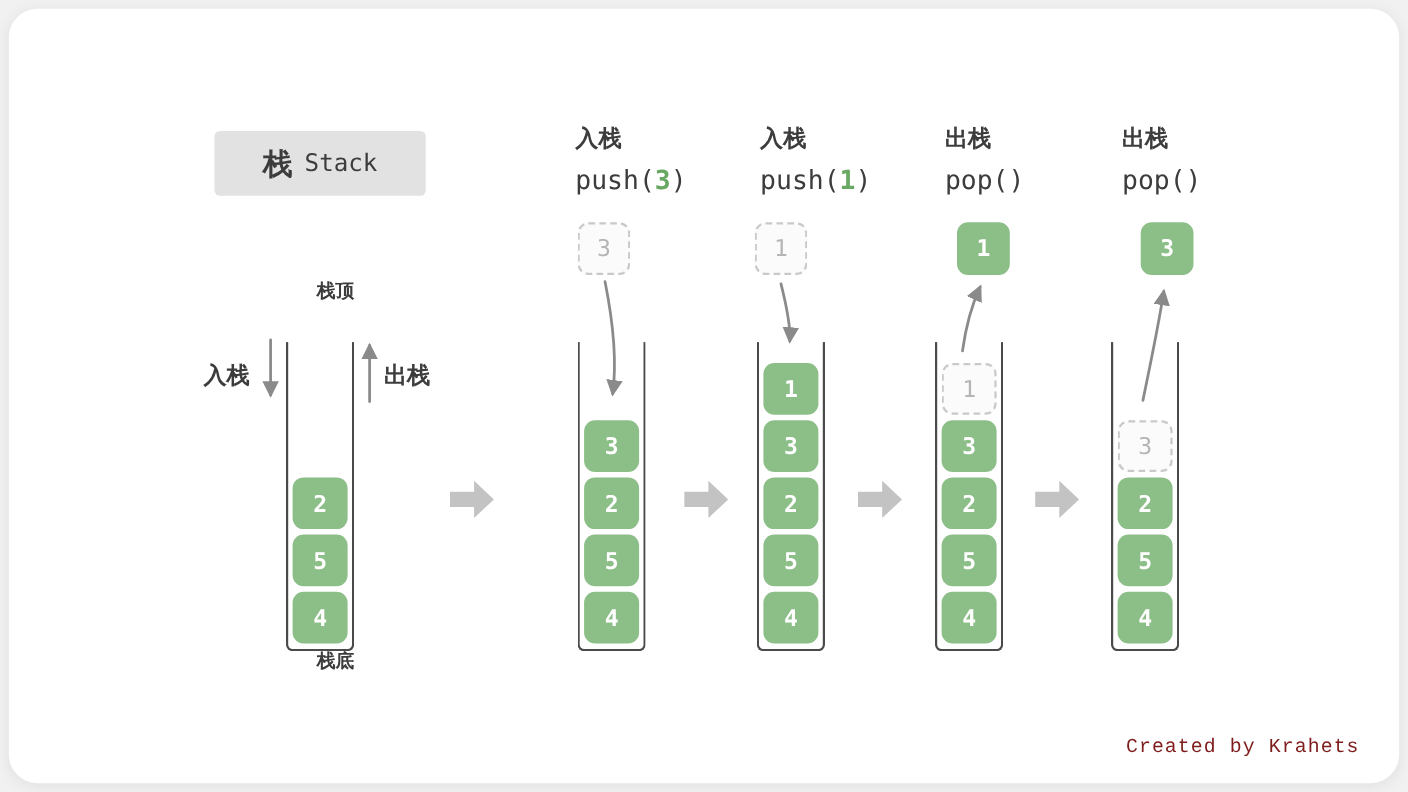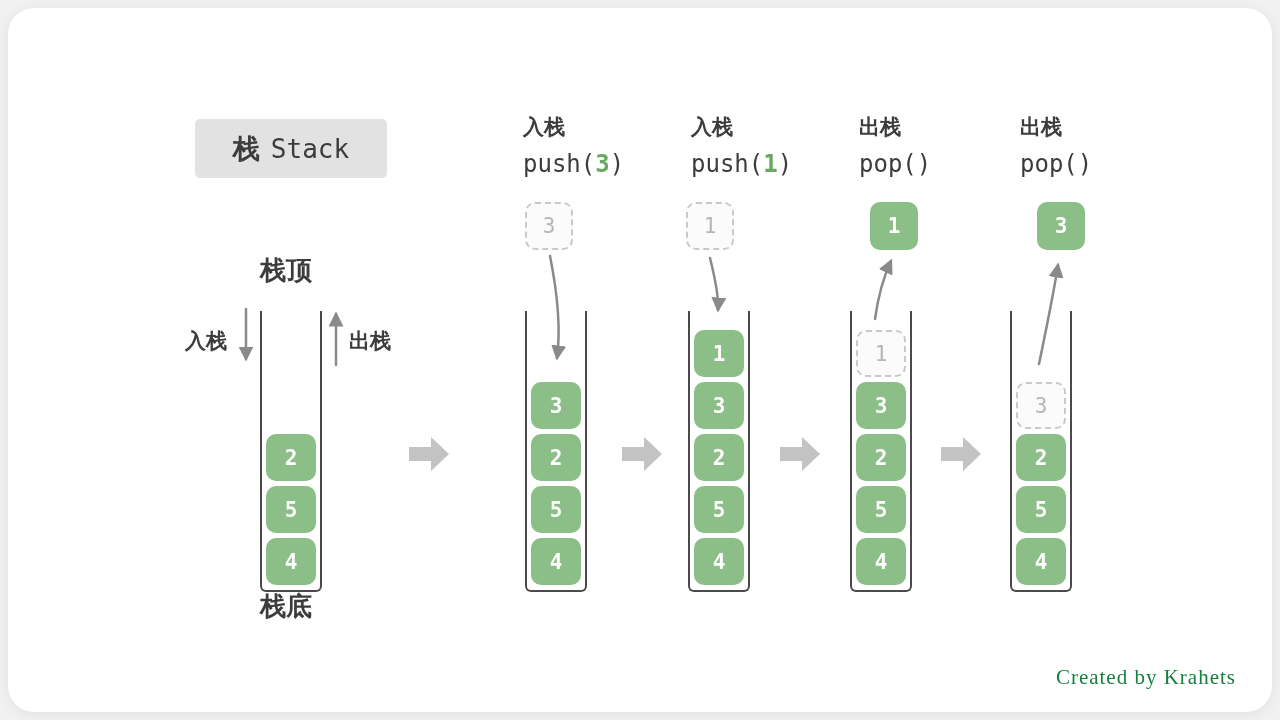--- a/index.html
+++ b/index.html
@@ -12,21 +12,21 @@
   body{background:var(--page-bg);font-family:"Liberation Sans",sans-serif;position:relative;}
   .card{position:absolute;left:8px;top:8px;width:1264px;height:704px;background:var(--card-bg);
         border-radius:26px;box-shadow:0 2px 14px rgba(0,0,0,0.07);}
   .abs{position:absolute;}
 
   
   .title-box{left:187px;top:111px;width:192px;height:59px;background:var(--title-bg);
              border-radius:5px;display:flex;align-items:center;justify-content:center;gap:11px;
              color:var(--ink);}
   .title-zh{font-size:27px;font-weight:bold;}
-  .title-en{font-size:26px;font-family:"DejaVu Sans Mono",monospace;}
+  .title-en{font-size:22px;font-family:"DejaVu Sans Mono",monospace;}
 
   
   .col-header{top:106px;color:var(--ink);}
   .col-header .zh{font-size:21px;font-weight:600;line-height:26px;}
   .col-header .code{margin-top:10px;font-family:"DejaVu Sans Mono",monospace;font-size:24px;}
   .col-header .arg{color:var(--green-text);font-weight:bold;}
 
   
   .float-box{top:194px;width:48px;height:48px;border-radius:10px;display:flex;align-items:center;
              justify-content:center;font-family:"DejaVu Sans Mono",monospace;font-size:21px;}
@@ -36,31 +36,31 @@
   
   .well{top:303px;width:62px;height:281px;border:2px solid #4A4A4A;border-top:none;
         border-radius:0 0 6px 6px;background:#fff;}
   .item{position:absolute;left:4px;width:50px;height:47px;border-radius:10px;background:var(--green);
         color:#fff;display:flex;align-items:center;justify-content:center;
         font-family:"DejaVu Sans Mono",monospace;font-size:21px;font-weight:600;}
   .item.ghost{background:#FBFBFB;border:2px dashed var(--ghost-border);color:var(--ghost-text);font-weight:400;}
   .s0{bottom:5px}.s1{bottom:57px}.s2{bottom:109px}.s3{bottom:161px}.s4{bottom:213px}
 
   
-  .marker-label{left:252px;width:62px;text-align:left;font-size:26px;font-weight:bold;color:var(--ink);}
+  .marker-label{left:252px;width:62px;text-align:right;font-size:17px;font-weight:bold;color:var(--ink);}
   .side-label{top:319px;font-size:21px;font-weight:bold;color:var(--ink);}
 
   
   .block-arrow{top:427px;width:40px;height:38px;}
   .block-arrow polygon{fill:var(--block-arrow);}
 
   .arrows-layer{left:0;top:0;width:1280px;height:720px;pointer-events:none;}
 
-  .watermark{right:36px;bottom:22px;font-family:Liberation Serif, serif;font-size:21px;
-             color:#15803d;letter-spacing:1px;}
+  .watermark{right:36px;bottom:22px;font-family:Liberation Mono, monospace;font-size:18px;
+             color:#7f1d1d;letter-spacing:1px;}
 </style>
 </head>
 <body>
 
 <div class="card">
 
   <div class="abs title-box">
     <span class="title-zh">栈</span>
     <span class="title-en">Stack</span>
   </div>

